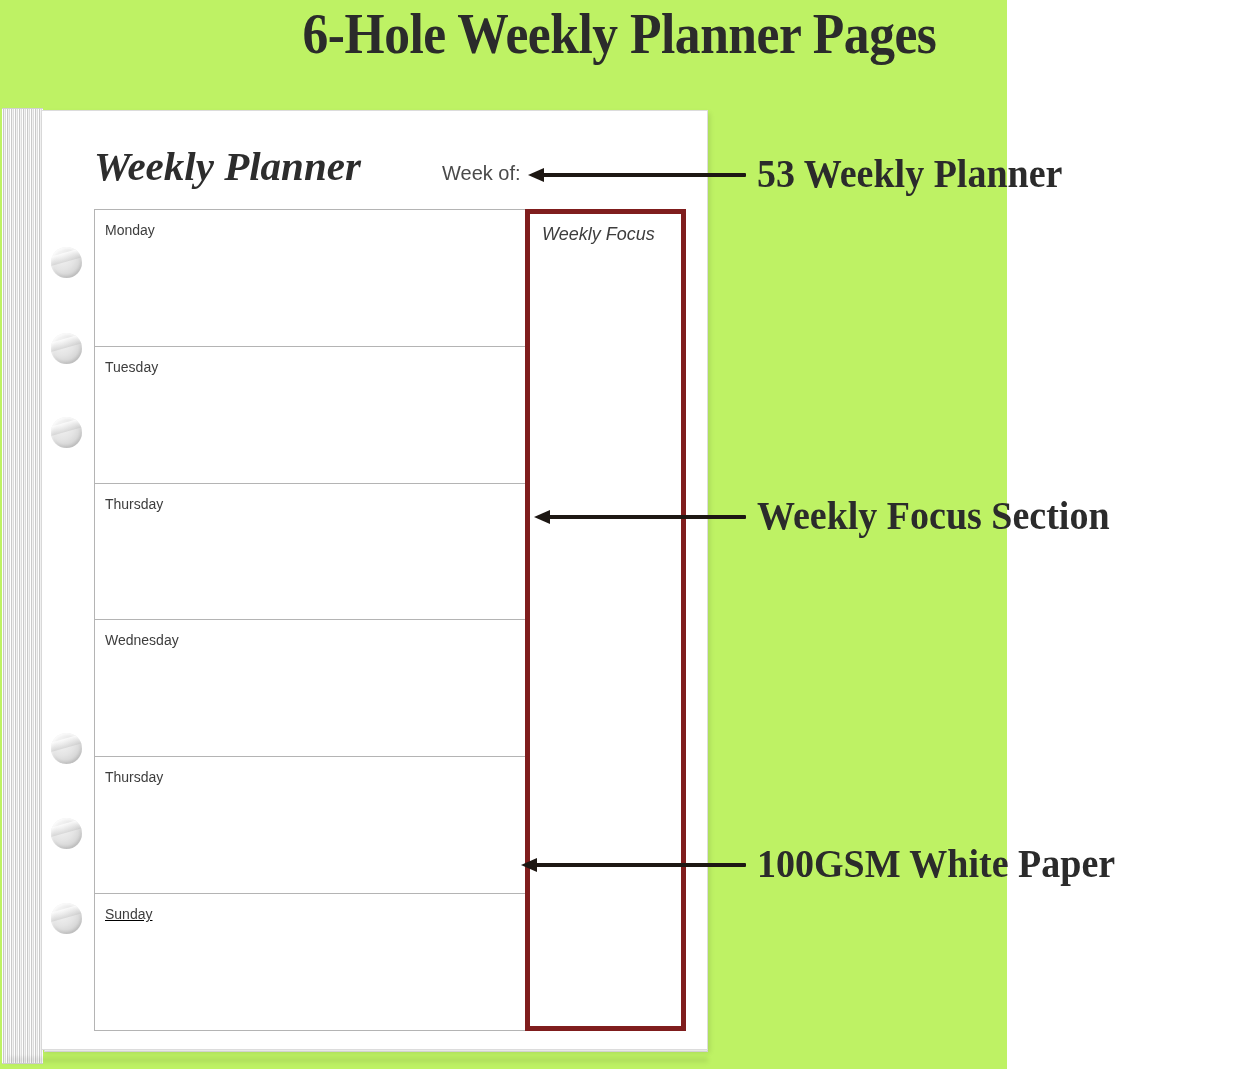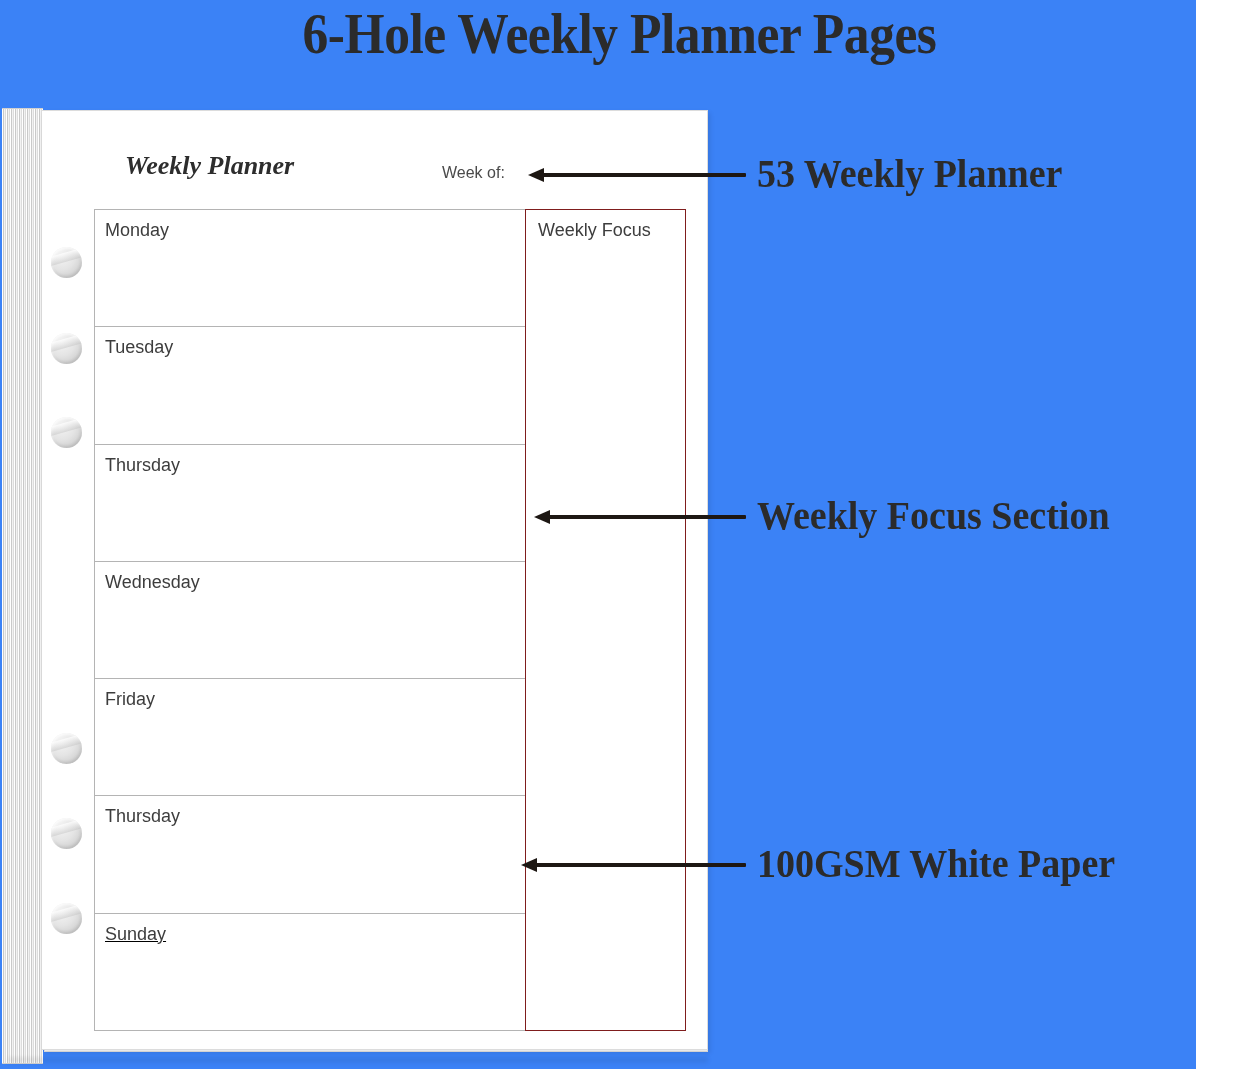--- a/index.html
+++ b/index.html
@@ -7,23 +7,23 @@
   html, body {
     width: 1239px;
     height: 1069px;
     background: #ffffff;
     font-family: "Liberation Sans", sans-serif;
     overflow: hidden;
   }
 
   #root {
     position: relative;
-    width: 1196px;
+    width: 1007px;
     height: 1069px;
-    background: #3b82f6;
+    background: #bef264;
   }
 
   
   .main-title {
     position: absolute;
     left: 0;
     top: 2px;
     width: 1239px;
     text-align: center;
     font-family: "Liberation Serif", "DejaVu Serif", serif;
@@ -109,30 +109,29 @@
   }
 
   
   .planner-title {
     position: absolute;
     left: 52px;
     top: 36px;
     font-family: "Liberation Serif", "DejaVu Serif", serif;
     font-style: italic;
     font-weight: bold;
-    font-size: 26px;
+    font-size: 41px;
     line-height: 38px;
     color: #2d2d2d;
-    margin-left: 31px;
   }
   .week-of {
     position: absolute;
     left: 400px;
     top: 50px;
-    font-size: 16px;
+    font-size: 20px;
     line-height: 24px;
     color: #4a4a4a;
     font-family: "Liberation Sans", sans-serif;
   }
 
   
   .grid {
     position: absolute;
     left: 52px;
     top: 98px;
@@ -147,29 +146,30 @@
     border: 1px solid #b4b4b4;
     border-right: none;
   }
   .day-cell {
     flex: 1 1 0;
     border-bottom: 1px solid #b4b4b4;
     padding: 9px 0 0 10px;
   }
   .day-cell:last-child { border-bottom: none; text-decoration: underline; }
   .day-label {
-    font-size: 18px;
+    font-size: 14px;
     line-height: 22px;
     color: #3d3d3d;
     font-family: "Liberation Sans", sans-serif;
   }
   .focus-col {
     width: 161px;
-    border: 1px solid #7f1d1d;
+    border: 5px solid #7f1d1d;
     padding: 9px 16px 0 12px;
+    font-style: italic;
   }
   .focus-label {
     font-size: 18px;
     line-height: 22px;
     color: #3d3d3d;
     font-family: "Liberation Sans", sans-serif;
   }
 
   
   .callout { position: absolute; }
@@ -228,23 +228,20 @@
         <div class="day-cell">
           <span class="day-label">Tuesday</span>
         </div>
         <div class="day-cell">
           <span class="day-label">Thursday</span>
         </div>
         <div class="day-cell">
           <span class="day-label">Wednesday</span>
         </div>
         <div class="day-cell">
-          <span class="day-label">Friday</span>
-        </div>
-        <div class="day-cell">
           <span class="day-label">Thursday</span>
         </div>
         <div class="day-cell">
           <span class="day-label">Sunday</span>
         </div>
       </div>
       <div class="focus-col">
         <span class="focus-label">Weekly Focus</span>
       </div>
     </div>

